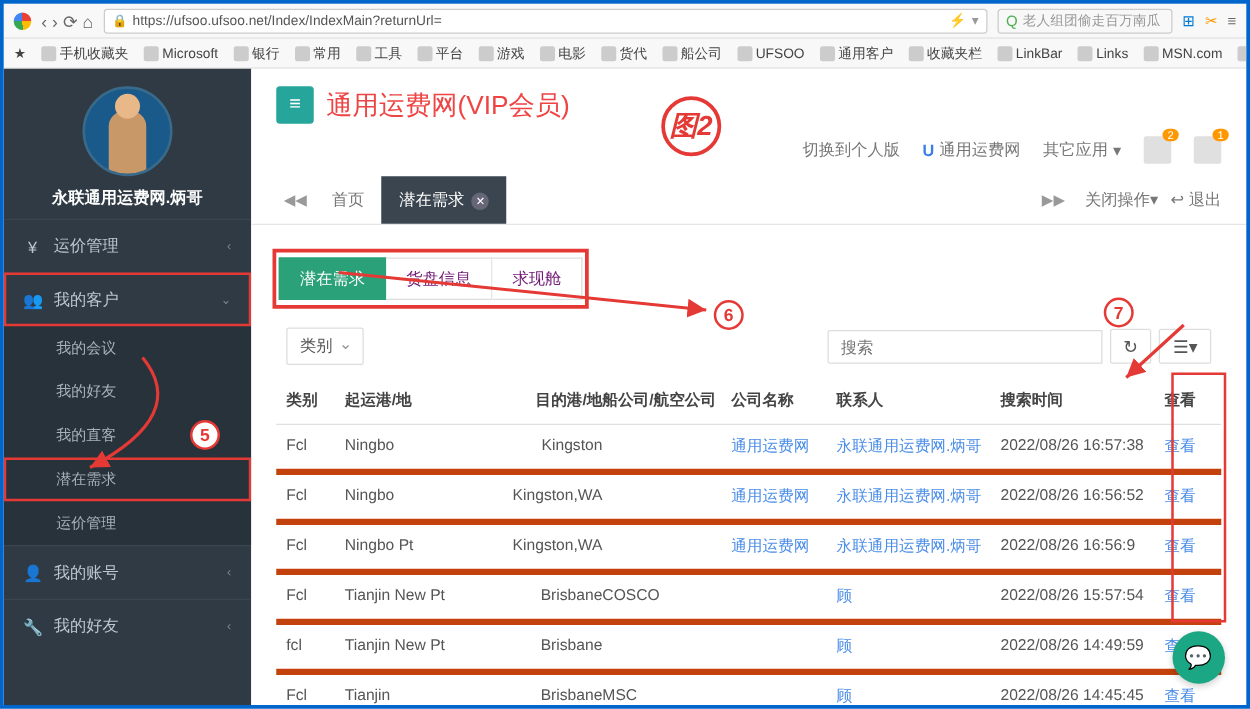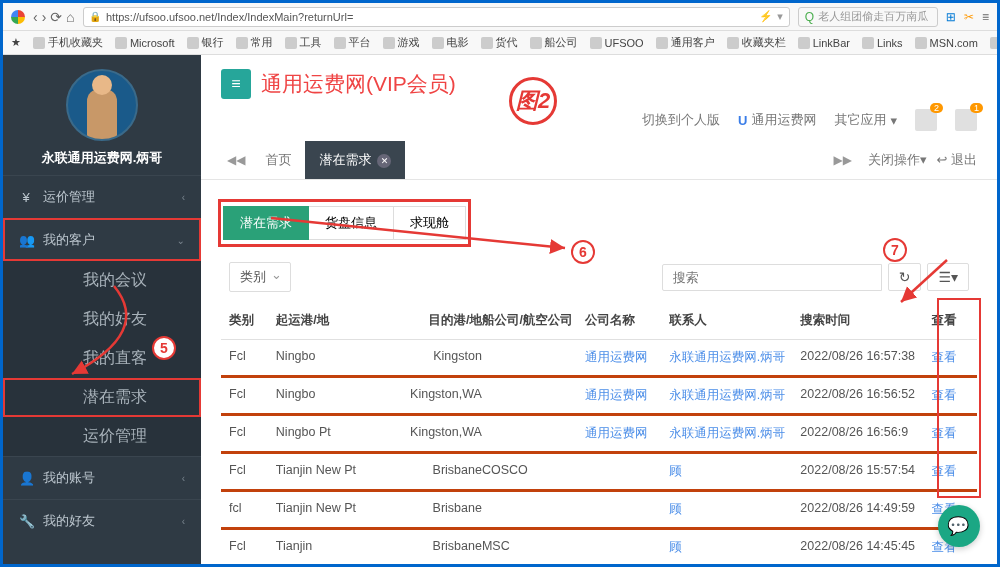--- a/index.html
+++ b/index.html
@@ -31,21 +31,21 @@
 .avatar-body { width: 30px; height: 50px; background: #c89868; border-radius: 12px 12px 0 0; position: relative; }
 .avatar-body::before { content: ''; position: absolute; top: -14px; left: 50%; transform: translateX(-50%); width: 20px; height: 20px; background: #e8b888; border-radius: 50%; }
 .profile-name { color: #fff; font-size: 13px; font-weight: bold; }
 
 .menu-group { }
 .menu-item { display: flex; align-items: center; justify-content: space-between; padding: 12px 16px; font-size: 13px; cursor: pointer; border-top: 1px solid #3a454f; }
 .menu-item .left { display: flex; align-items: center; gap: 10px; }
 .menu-item .ic { width: 14px; text-align: center; font-size: 13px; }
 .menu-item .chev { font-size: 10px; color: #7a858f; }
 .submenu { background: #28323b; }
-.submenu .sub { padding: 9px 16px 9px 42px; font-size: 16px; cursor: pointer; color: #a8b2ba; text-align: center; }
+.submenu .sub { padding: 9px 16px 9px 42px; font-size: 12px; cursor: pointer; color: #a8b2ba; }
 .highlight-red { outline: 2px solid #e53935; outline-offset: -2px; }
 
 
 .main { flex: 1; background: #fff; display: flex; flex-direction: column; overflow: hidden; }
 .main-header { padding: 14px 20px 0; display: flex; justify-content: space-between; align-items: flex-start; position: relative; }
 .brand { display: flex; align-items: center; gap: 10px; }
 .brand-badge { width: 30px; height: 30px; background: #26a69a; color: #fff; display: flex; align-items: center; justify-content: center; border-radius: 3px; font-size: 16px; }
 .brand-title { font-size: 21px; color: #ef4444; }
 
 .header-links { display: flex; align-items: center; gap: 18px; font-size: 13px; padding-top: 40px; }
@@ -60,36 +60,36 @@
 .tab-strip .crumb.active { background: #3a454f; color: #fff; }
 .close-x { background: #667; color: #fff; border-radius: 50%; width: 14px; height: 14px; display: inline-flex; align-items: center; justify-content: center; font-size: 9px; margin-left: 6px; }
 .tab-right { margin-left: auto; display: flex; align-items: center; gap: 10px; font-size: 13px; color: #777; }
 .tab-right > span { cursor: pointer; }
 
 .content { padding: 22px 20px; position: relative; }
 
 
 .subtabs-wrap { outline: 3px solid #e53935; padding: 4px 2px; display: inline-flex; }
 .subtabs { display: flex; }
-.subtab { padding: 7px 16px; font-size: 13px; color: #000000; background: #fff; border: 1px solid #ddd; cursor: pointer; }
+.subtab { padding: 7px 16px; font-size: 13px; color: #701a75; background: #fff; border: 1px solid #ddd; cursor: pointer; }
 .subtab + .subtab { border-left: none; }
 .subtab.active { background: #2aa178; color: #fff; border-color: #2aa178; }
 
 
 .toolbar { display: flex; justify-content: space-between; align-items: center; margin-top: 18px; padding: 0 8px; }
 .select { border: 1px solid #ddd; padding: 5px 24px 5px 10px; font-size: 13px; color: #555; position: relative; border-radius: 2px; cursor: pointer; }
 .select::after { content: '⌄'; position: absolute; right: 8px; top: 4px; color: #999; }
 .search-inp { border: 1px solid #ddd; padding: 5px 10px; font-size: 13px; width: 220px; border-radius: 2px 0 0 2px; }
 .toolbar-right { display: flex; align-items: center; gap: 6px; }
 .btn-ic { border: 1px solid #ddd; padding: 5px 10px; font-size: 14px; color: #555; cursor: pointer; border-radius: 2px; background: #fff; }
 
 
 .tbl { width: 100%; margin-top: 10px; font-size: 12.5px; }
 .tbl .hdr { display: flex; padding: 10px 8px; font-weight: bold; color: #444; border-bottom: 1px solid #e0e0e0; }
-.tbl .row { display: flex; padding: 9px 8px; color: #555; border-bottom: 3px solid #c2410c; }
+.tbl .row { display: flex; padding: 9px 8px; color: #555; border-bottom: 5px solid #c2410c; }
 .col-type { width: 50px; }
 .col-origin { width: 110px; }
 .col-dest { width: 110px; text-align: right; }
 .col-carrier { width: 110px; }
 .col-company { width: 90px; }
 .col-contact { width: 140px; }
 .col-time { width: 140px; }
 .col-view { width: 40px; }
 .link { color: #4a8de8; cursor: pointer; }
 
@@ -263,21 +263,21 @@
         <span class="hl">切换到个人版</span>
         <span class="hl">
             <span class="u-ic">U</span>
             <span>通用运费网</span>
           </span>
         <span class="hl"><span>其它应用</span> ▾</span>
         <span class="badge-sq" data-n="2"></span>
         <span class="badge-sq" data-n="1"></span>
       </div>
 
-      <div class="anno-circle" style="top:22px;left:308px">图2</div>
+      <div class="anno-circle" style="top:22px;left:328px">图2</div>
     </div>
 
     <div class="tab-strip">
       <span class="tab-nav">◀◀</span>
       <span class="crumb">首页</span>
       <span class="crumb active"><span>潜在需求</span><span class="close-x">✕</span></span>
       <div class="tab-right">
         <span class="tab-nav">▶▶</span>
         <span><span>关闭操作</span>▾</span>
         <span>↩ <span>退出</span></span>

